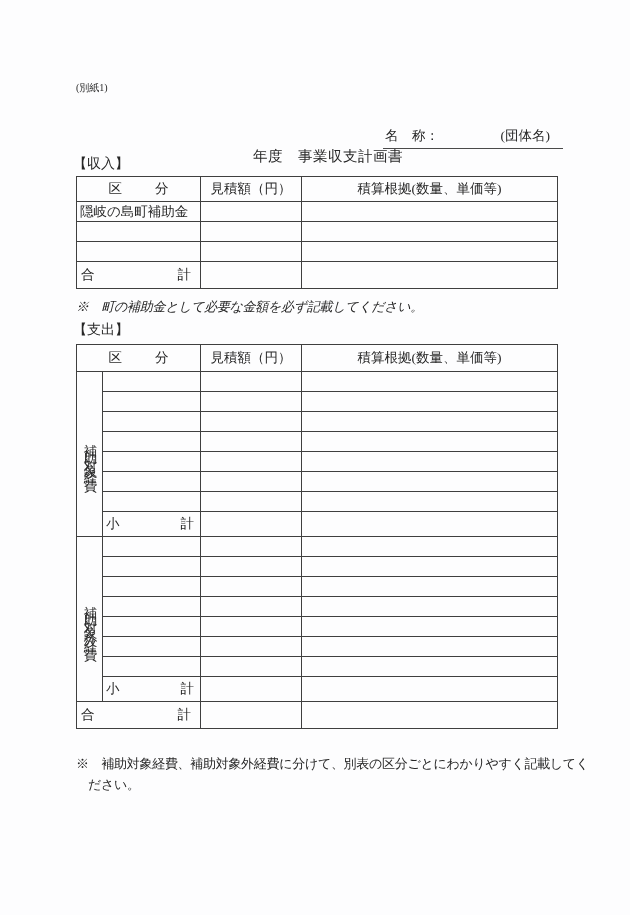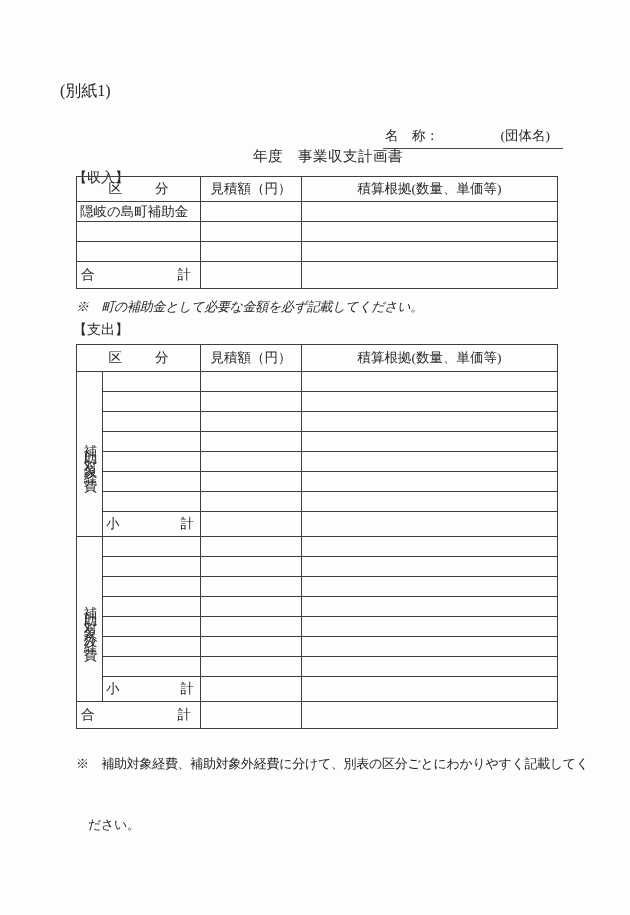--- a/index.html
+++ b/index.html
@@ -5,37 +5,37 @@
   html,body{margin:0;padding:0;}
   body{
     width:630px;height:915px;
     background:#fdfdfe;
     font-family:"Liberation Serif","DejaVu Serif",serif;
     color:#272727;
     overflow:hidden;
   }
   .page{position:relative;width:630px;height:915px;}
 
-  .attachment{position:absolute;top:81px;left:60px;font-size:16px;}
+  .attachment{position:absolute;top:81px;left:76px;font-size:10px;}
 
   .doc-title{
     position:absolute;top:102px;left:0;width:630px;
     text-align:center;text-indent:26px;font-size:14.5px;letter-spacing:0.5px;margin-top:45px;
   }
 
   .name-line{
     position:absolute;top:127px;left:383px;width:180px;
     border-bottom:1.2px solid #4a4a4a;
     display:flex;justify-content:space-between;
     padding:0 13px 3px 2px;box-sizing:border-box;
     font-size:13.5px;
   }
 
   .section-label{position:absolute;left:73px;font-size:14px;}
-  .lbl-income{top:169px;}
+  .lbl-income{top:155px;}
   .lbl-expense{top:321px;}
 
   table{
     position:absolute;left:76px;
     border-collapse:collapse;table-layout:fixed;
     width:481px;
     font-size:13.5px;
     padding-left:48px;
   }
   .income-table{top:176px;}
@@ -74,21 +74,21 @@
     text-orientation:upright;
     letter-spacing:7px;
     font-size:13.5px;
     margin:0 auto;
     line-height:26px;
   }
 
   .note{position:absolute;left:76px;font-size:13px;letter-spacing:-0.3px;line-height:21px;}
   .note-income{top:296px;font-style:italic;}
   .note-expense{top:753px;}
-  .note-expense .line2{display:block;margin-left:12px;margin-top:40px;}
+  .note-expense .line2{display:block;margin-left:12px;}
 </style>
 </head>
 <body>
 
 <div class="page">
 
   <div class="attachment">(別紙1)</div>
 
   <div class="doc-title">年度　事業収支計画書</div>
 

